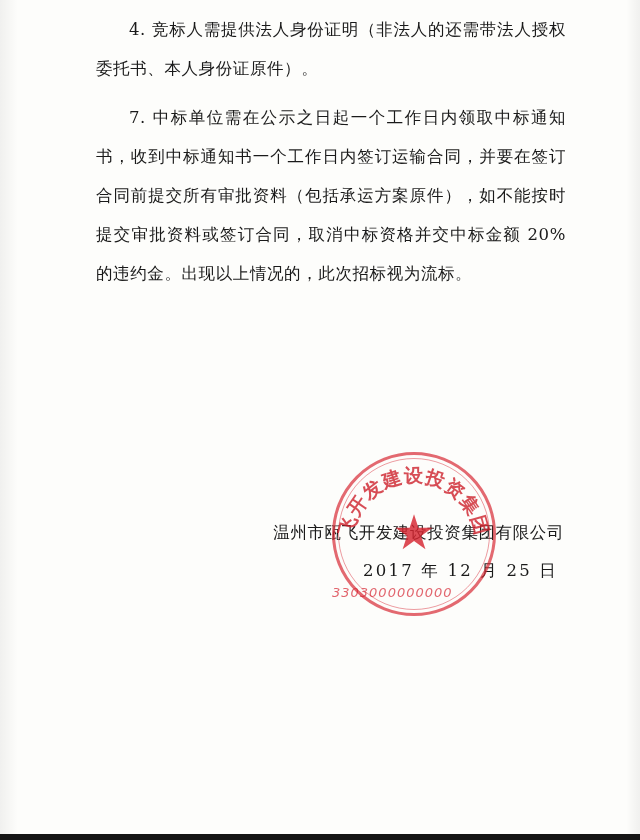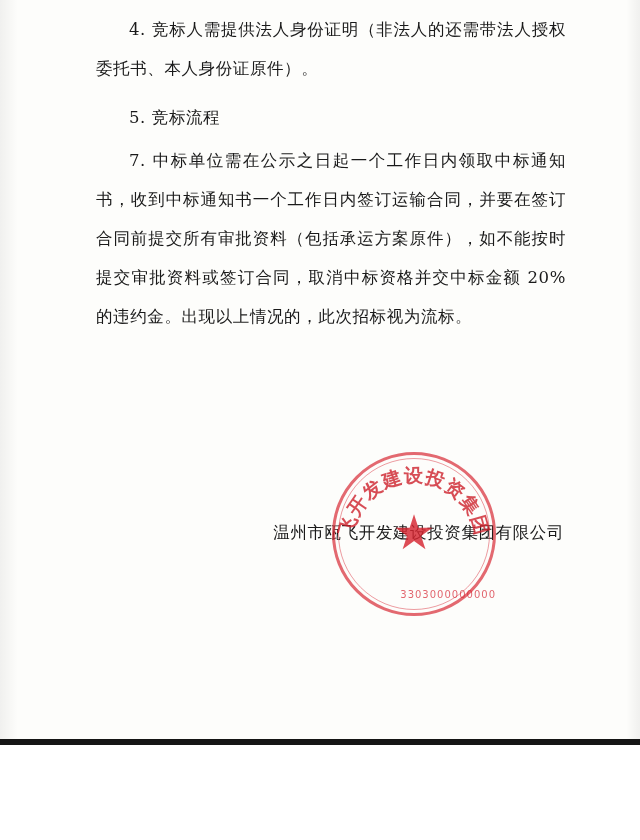--- a/index.html
+++ b/index.html
@@ -10,21 +10,21 @@
     width: 640px;
     height: 840px;
     background: #ffffff;
     font-family: "DejaVu Serif", "Liberation Serif", serif;
     overflow: hidden;
     position: relative;
   }
   .page {
     position: relative;
     width: 640px;
-    height: 745px;
+    height: 840px;
     box-sizing: border-box;
     background: #fdfdfb;
   }
   
   .page::before {
     content: "";
     position: absolute;
     left: 0; top: 0;
     width: 100%; height: 100%;
     pointer-events: none;
@@ -113,25 +113,26 @@
     transform: translate(-50%, -54%);
     font-size: 48px;
     color: rgba(214, 36, 48, 0.82);
     line-height: 1;
   }
   .seal .bottom-text {
     position: absolute;
     left: 0;
     right: 0;
     bottom: 16px;
-    text-align: right;
-    font-size: 10px;
+    text-align: left;
+    font-size: 13px;
     color: rgba(214, 36, 48, 0.7);
     letter-spacing: 1px;
     font-family: "DejaVu Sans", "Liberation Sans", sans-serif;
+    font-style: italic;
   }
   .seal-arc-text {
     font-family: "DejaVu Serif", "Liberation Serif", serif;
     font-size: 19px;
     fill: rgba(205, 32, 44, 0.80);
     letter-spacing: 1px;
     font-weight: bold;
   }
   
   .scan-bar {
@@ -143,26 +144,26 @@
     background: #151515;
   }
 </style>
 </head>
 <body>
 
 <div class="page">
 
   <div class="body-text">
     <p class="para">4. 竞标人需提供法人身份证明（非法人的还需带法人授权委托书、本人身份证原件）。</p>
-    <p class="para tight">5. 竞标流程</p>
     <p class="para">7. 中标单位需在公示之日起一个工作日内领取中标通知书，收到中标通知书一个工作日内签订运输合同，并要在签订合同前提交所有审批资料（包括承运方案原件），如不能按时提交审批资料或签订合同，取消中标资格并交中标金额 20%的违约金。出现以上情况的，此次招标视为流标。</p>
   </div>
 
   <div class="signature-block">
     <div class="sig-line">温州市瓯飞开发建设投资集团有限公司</div>
+    <div class="sig-date">2017 年 12 月 25 日</div>
   </div>
 
   <div class="seal">
     <div class="ring"></div>
     <div class="ring-inner"></div>
     <svg viewBox="0 0 164 164">
       <defs>
         <path id="sealArc" d="M 20,92 A 62,62 0 1 1 144,92" fill="none"></path>
       </defs>
       <text class="seal-arc-text">

